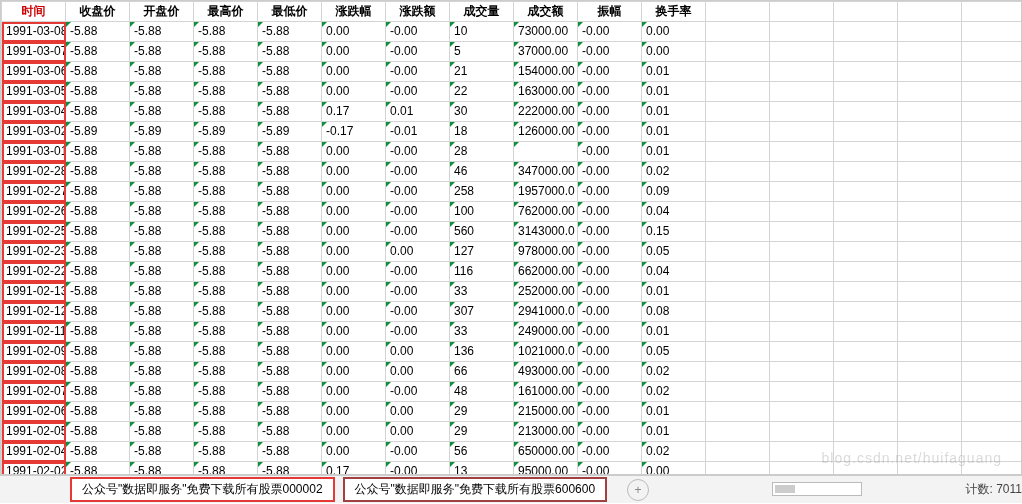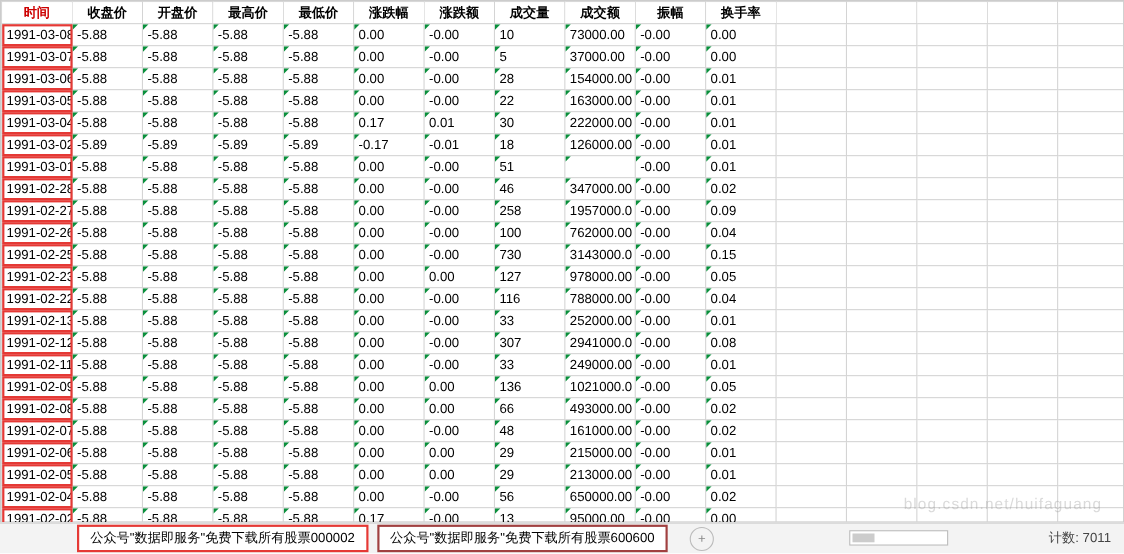--- a/index.html
+++ b/index.html
@@ -12,21 +12,21 @@
 .date-col { color: #000; }
 .hl-date { outline: 2px solid #e53935; outline-offset: -2px; }
 .cell-val::before { content: ""; position: absolute; left: 0; top: 0; border-style: solid; border-width: 5px 5px 0 0; border-color: #0a8f3c transparent transparent transparent; }
 .tabs { display: flex; align-items: center; height: 28px; border-top: 1px solid #ccc; background: #f3f3f3; position: relative; }
 .tab-spacer { width: 70px; }
 .tab { border: 2px solid #e53935; background: #fff; padding: 2px 10px; margin-right: 8px; font-size: 12px; cursor: pointer; }
 .tab2 { border-color: #a04040; }
 .add-tab { width: 22px; height: 22px; border: 1px solid #bbb; border-radius: 50%; display: flex; align-items: center; justify-content: center; margin-left: 12px; color: #888; cursor: pointer; }
 .thumb-scroll { position: absolute; right: 160px; top: 6px; width: 90px; height: 14px; border: 1px solid #bbb; background: #fff; }
 .thumb-scroll::after { content: ""; position: absolute; left: 2px; top: 2px; width: 20px; height: 8px; background: #ccc; }
-.count-label { position: absolute; right: 12px; top: 5px; color: #444; }
+.count-label { position: absolute; right: 0; top: 5px; color: #444; }
 .watermark { position: absolute; right: 20px; bottom: 38px; color: rgba(150,150,150,.35); font-size: 14px; letter-spacing: 1px; pointer-events: none; }
 </style>
 </head>
 <body>
 
 <div class="table-wrap">
 <table>
 <thead>
         <tr id="hdr-row">
           <th>时间</th>
@@ -85,21 +85,21 @@
           <td></td>
         </tr>
         <tr>
           <td class="date-col hl-date">1991-03-06</td>
           <td class="cell-val">-5.88</td>
           <td class="cell-val">-5.88</td>
           <td class="cell-val">-5.88</td>
           <td class="cell-val">-5.88</td>
           <td class="cell-val">0.00</td>
           <td class="cell-val">-0.00</td>
-          <td class="cell-val">28</td>
+          <td class="cell-val">21</td>
           <td class="cell-val">154000.00</td>
           <td class="cell-val">-0.00</td>
           <td class="cell-val">0.01</td>
           <td></td>
           <td></td>
           <td></td>
           <td></td>
           <td></td>
         </tr>
         <tr>
@@ -157,21 +157,21 @@
           <td></td>
         </tr>
         <tr>
           <td class="date-col hl-date">1991-03-01</td>
           <td class="cell-val">-5.88</td>
           <td class="cell-val">-5.88</td>
           <td class="cell-val">-5.88</td>
           <td class="cell-val">-5.88</td>
           <td class="cell-val">0.00</td>
           <td class="cell-val">-0.00</td>
-          <td class="cell-val">51</td>
+          <td class="cell-val">28</td>
           <td class="cell-val"></td>
           <td class="cell-val">-0.00</td>
           <td class="cell-val">0.01</td>
           <td></td>
           <td></td>
           <td></td>
           <td></td>
           <td></td>
         </tr>
         <tr>
@@ -229,21 +229,21 @@
           <td></td>
         </tr>
         <tr>
           <td class="date-col hl-date">1991-02-25</td>
           <td class="cell-val">-5.88</td>
           <td class="cell-val">-5.88</td>
           <td class="cell-val">-5.88</td>
           <td class="cell-val">-5.88</td>
           <td class="cell-val">0.00</td>
           <td class="cell-val">-0.00</td>
-          <td class="cell-val">730</td>
+          <td class="cell-val">560</td>
           <td class="cell-val">3143000.0</td>
           <td class="cell-val">-0.00</td>
           <td class="cell-val">0.15</td>
           <td></td>
           <td></td>
           <td></td>
           <td></td>
           <td></td>
         </tr>
         <tr>
@@ -266,21 +266,21 @@
         </tr>
         <tr>
           <td class="date-col hl-date">1991-02-22</td>
           <td class="cell-val">-5.88</td>
           <td class="cell-val">-5.88</td>
           <td class="cell-val">-5.88</td>
           <td class="cell-val">-5.88</td>
           <td class="cell-val">0.00</td>
           <td class="cell-val">-0.00</td>
           <td class="cell-val">116</td>
-          <td class="cell-val">788000.00</td>
+          <td class="cell-val">662000.00</td>
           <td class="cell-val">-0.00</td>
           <td class="cell-val">0.04</td>
           <td></td>
           <td></td>
           <td></td>
           <td></td>
           <td></td>
         </tr>
         <tr>
           <td class="date-col hl-date">1991-02-13</td>

